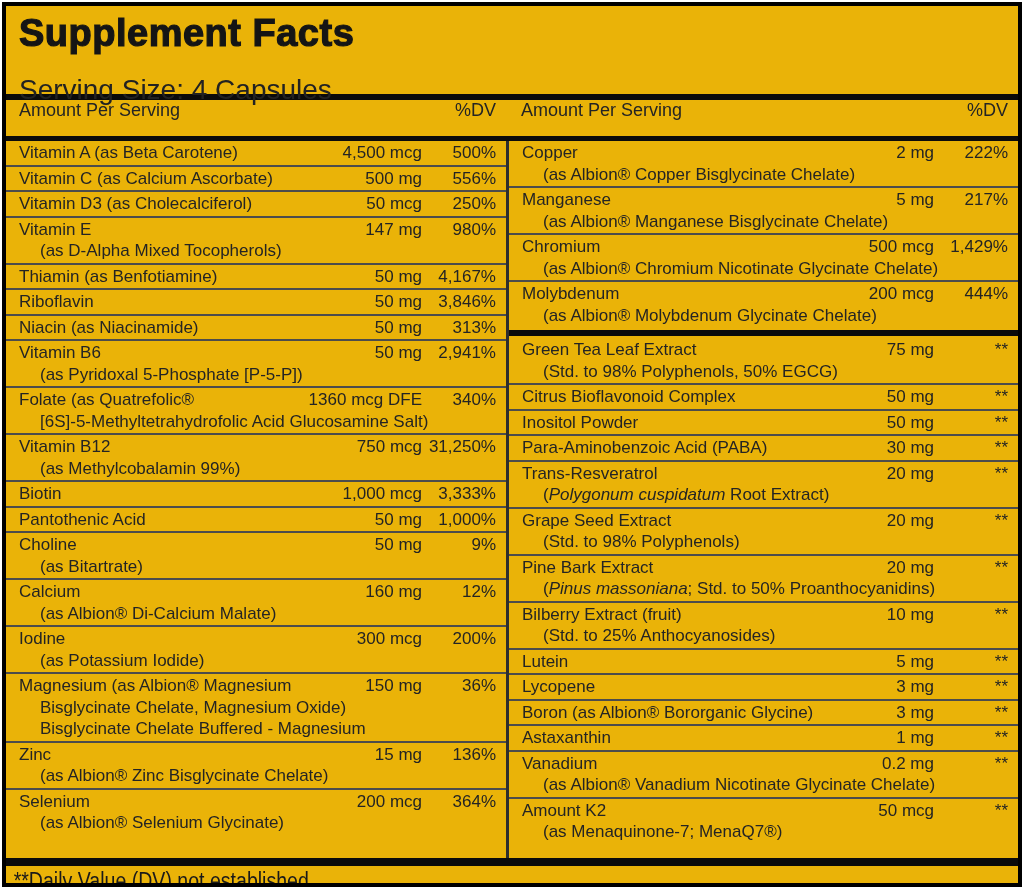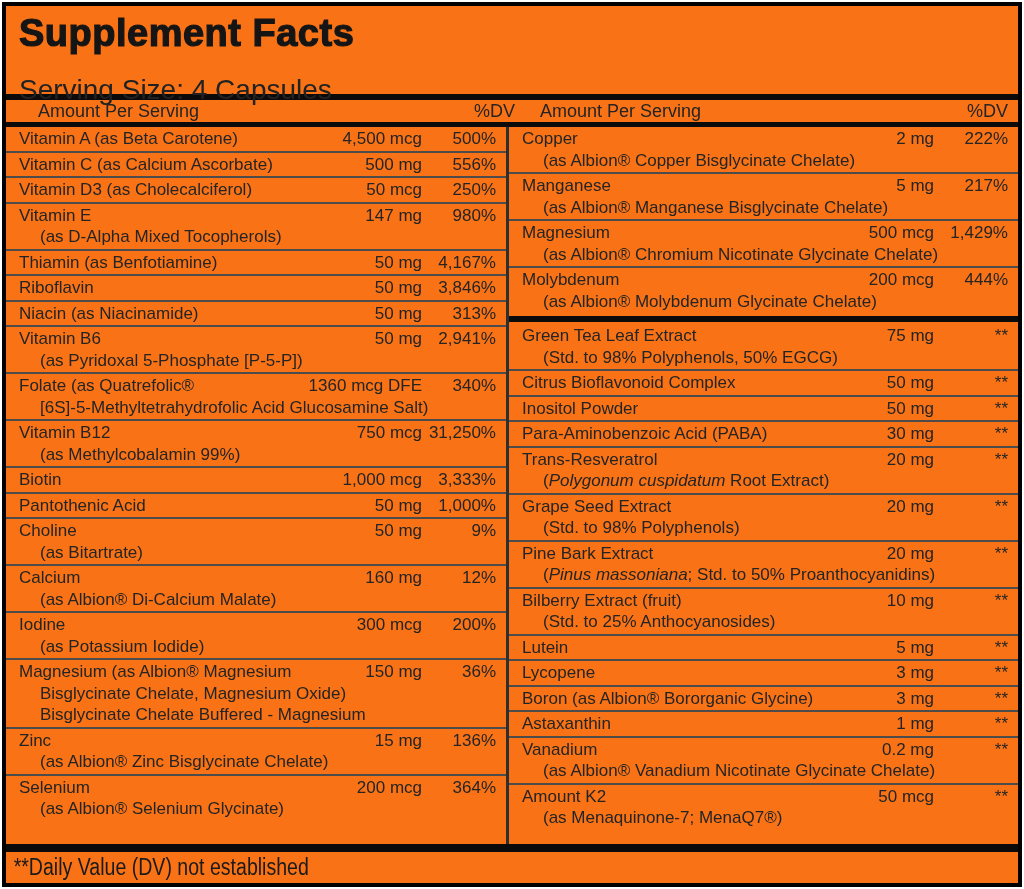--- a/index.html
+++ b/index.html
@@ -3,32 +3,32 @@
 <meta charset="utf-8">
 <style>
   * { box-sizing: border-box; }
   html, body { margin: 0; padding: 0; background: #fff; }
   body {
     width: 1024px; height: 889px; position: relative;
     font-family: "Liberation Sans", sans-serif; color: #242424;
   }
   .label {
     position: absolute; left: 2px; top: 2px; width: 1020px; height: 885px;
-    border: 4px solid #000; background: #f97316; overflow: hidden;
+    border: 4px solid #000; background: #eab308; overflow: hidden;
   }
   .lbl-header { padding: 6px 12px 0 13px; height: 88px; }
   .lbl-title {
     font-size: 38px; font-weight: bold; letter-spacing: .5px; line-height: 43px;
     color: #151515; -webkit-text-stroke: 1.2px #151515;
   }
   .lbl-serving { font-size: 28px; line-height: 32px; color: #222; margin-top: 19px; }
   .topbar { height: 6px; background: #0b0b0b; }
   .midbar { height: 5px; background: #0b0b0b; }
   .bottombar { height: 8px; background: #0b0b0b; }
-  .colheader-row { display: flex; height: 22px; align-items: flex-end; margin-left: 19px; }
+  .colheader-row { display: flex; height: 36px; align-items: flex-start; }
   .colheader {
     display: flex; justify-content: space-between; align-items: center;
     font-size: 18px; color: #242424;
   }
   .colheader.left  { width: 500px; padding: 0 10px 0 13px; }
   .colheader.right { flex: 1; padding: 0 10px 0 12px; }
   .vdivider { width: 3px; background: #2e2e2e; }
   .rows-row { display: flex; height: 717px; }
   .col { overflow: hidden; }
   .col.left-col  { width: 500px; }
@@ -231,21 +231,21 @@
           <div class="row">
             <div class="line1">
               <span class="ing-name">Manganese</span>
               <span class="ing-amt">5 mg</span>
               <span class="ing-dv">217%</span>
             </div>
             <div class="subline"><span>(as Albion® Manganese Bisglycinate Chelate)</span></div>
           </div>
           <div class="row">
             <div class="line1">
-              <span class="ing-name">Magnesium</span>
+              <span class="ing-name">Chromium</span>
               <span class="ing-amt">500 mcg</span>
               <span class="ing-dv">1,429%</span>
             </div>
             <div class="subline"><span>(as Albion® Chromium Nicotinate Glycinate Chelate)</span></div>
           </div>
           <div class="row">
             <div class="line1">
               <span class="ing-name">Molybdenum</span>
               <span class="ing-amt">200 mcg</span>
               <span class="ing-dv">444%</span>

